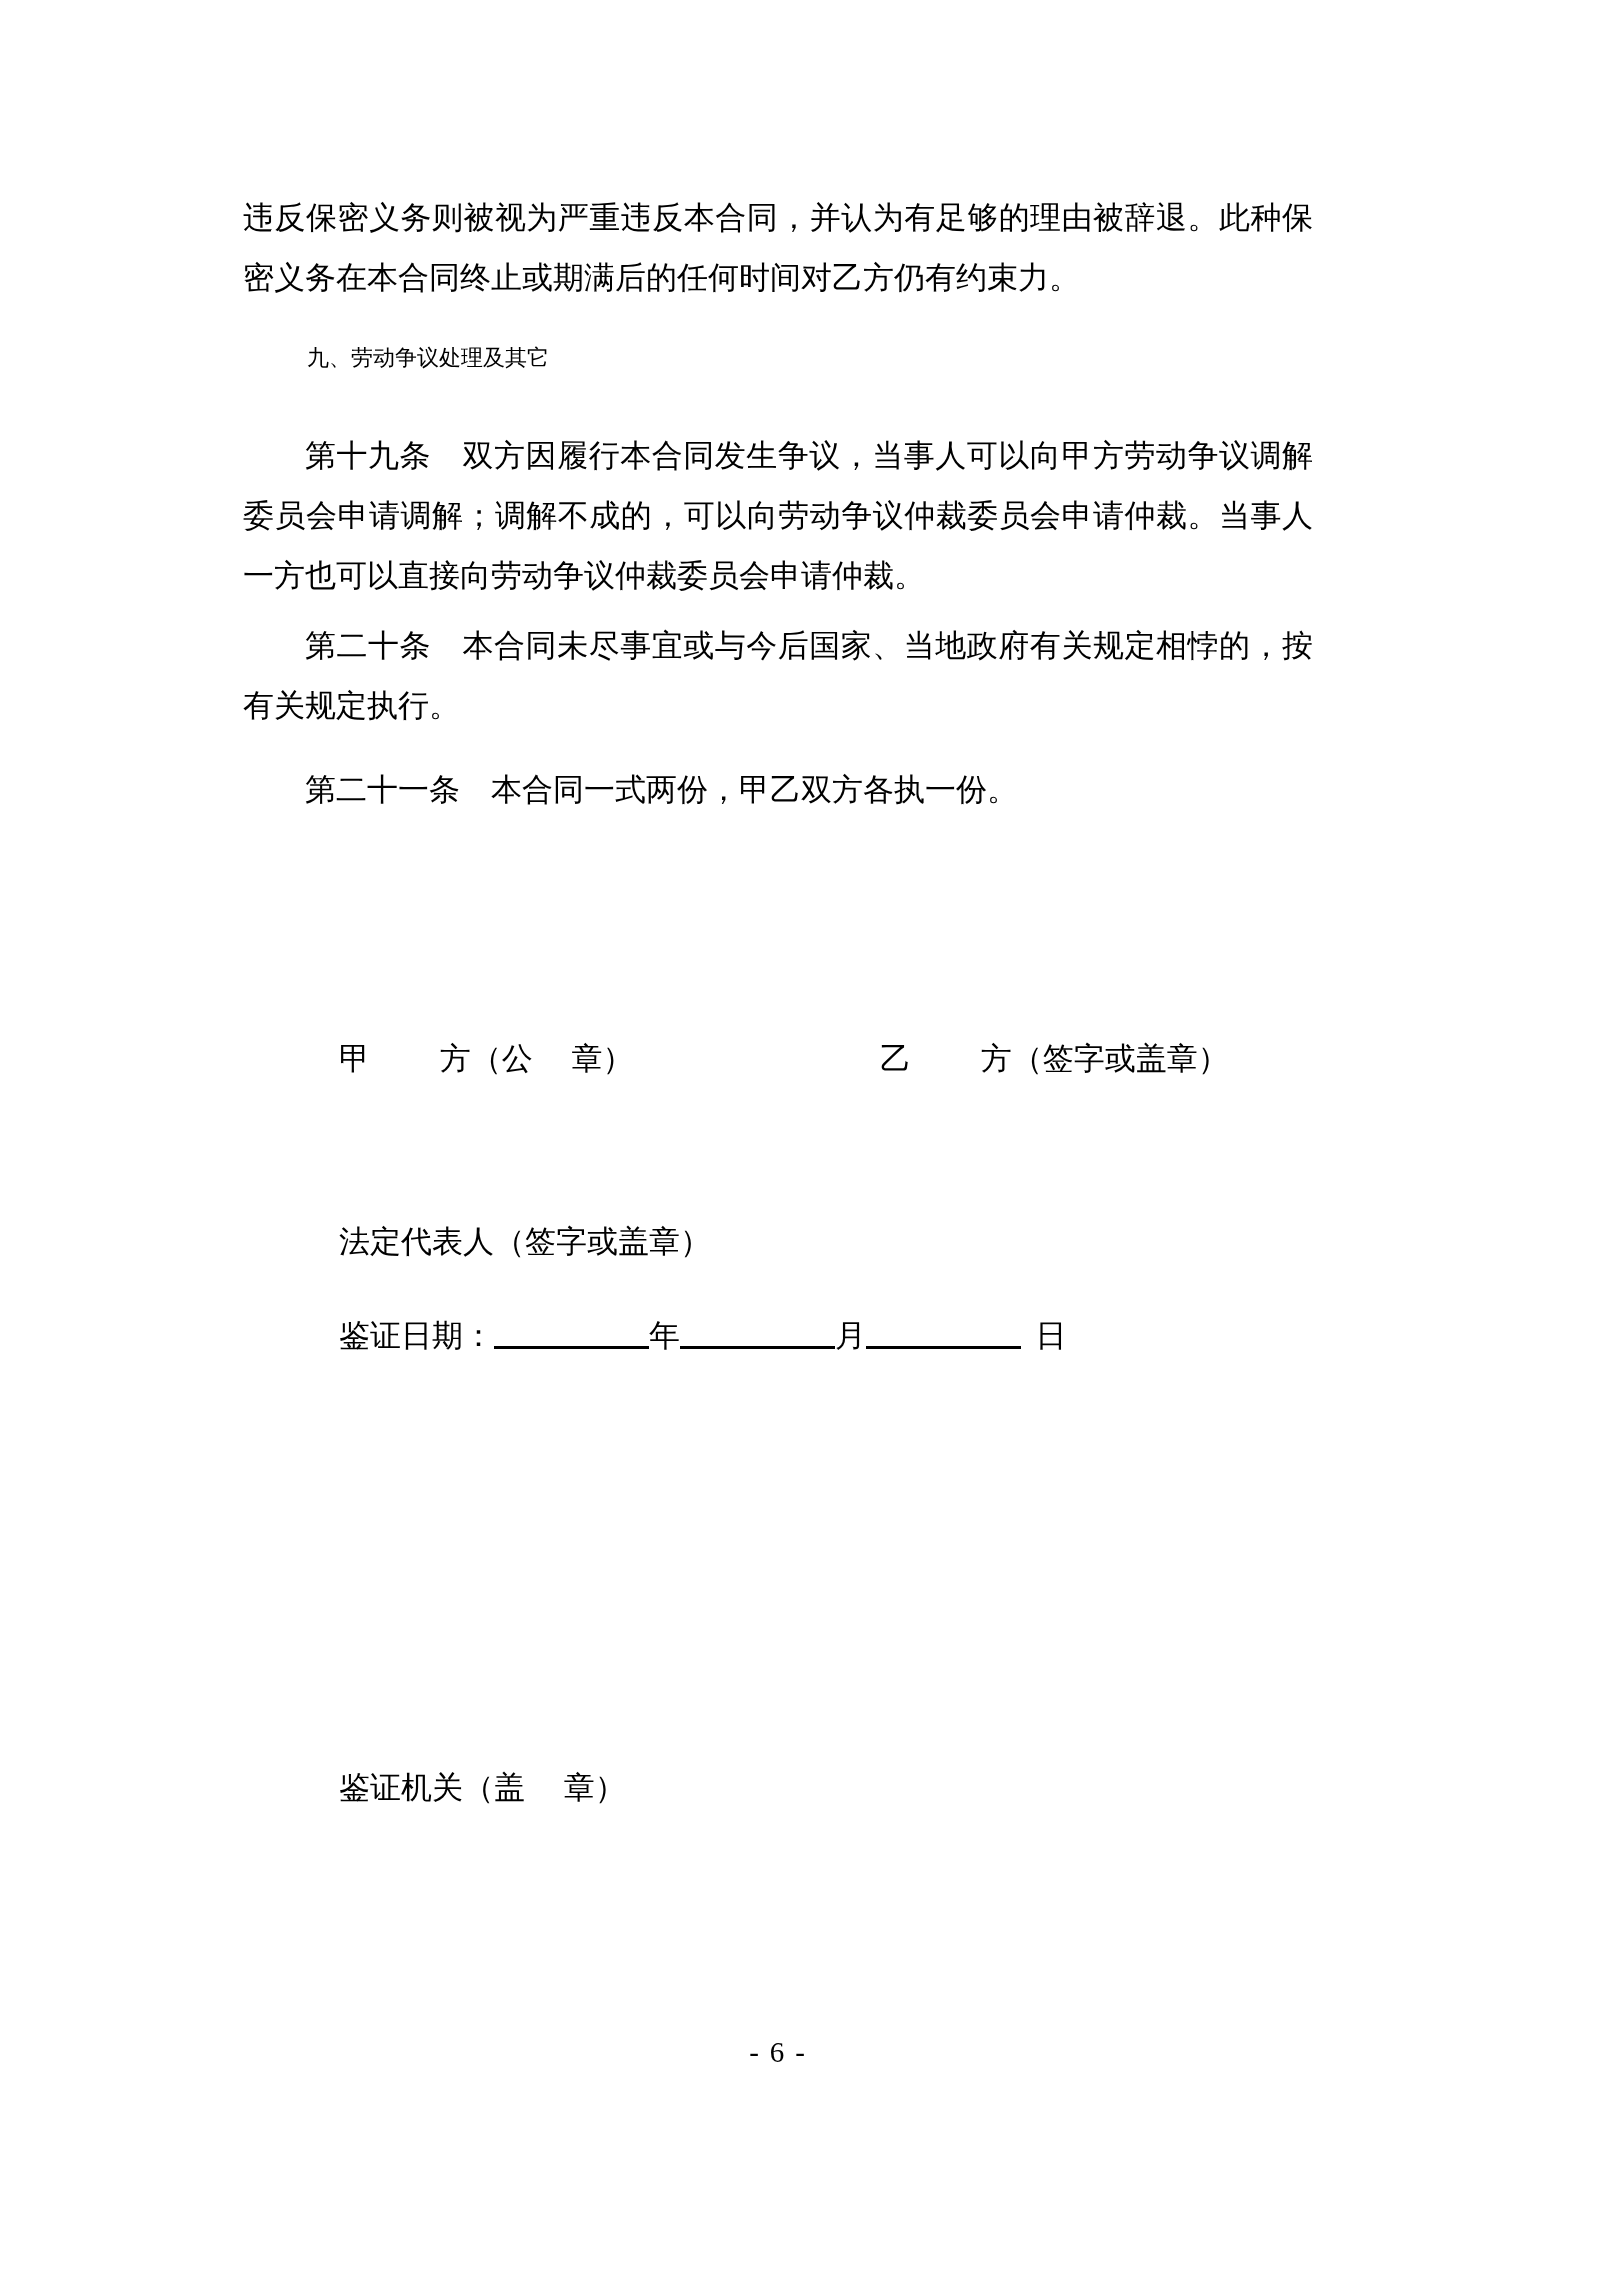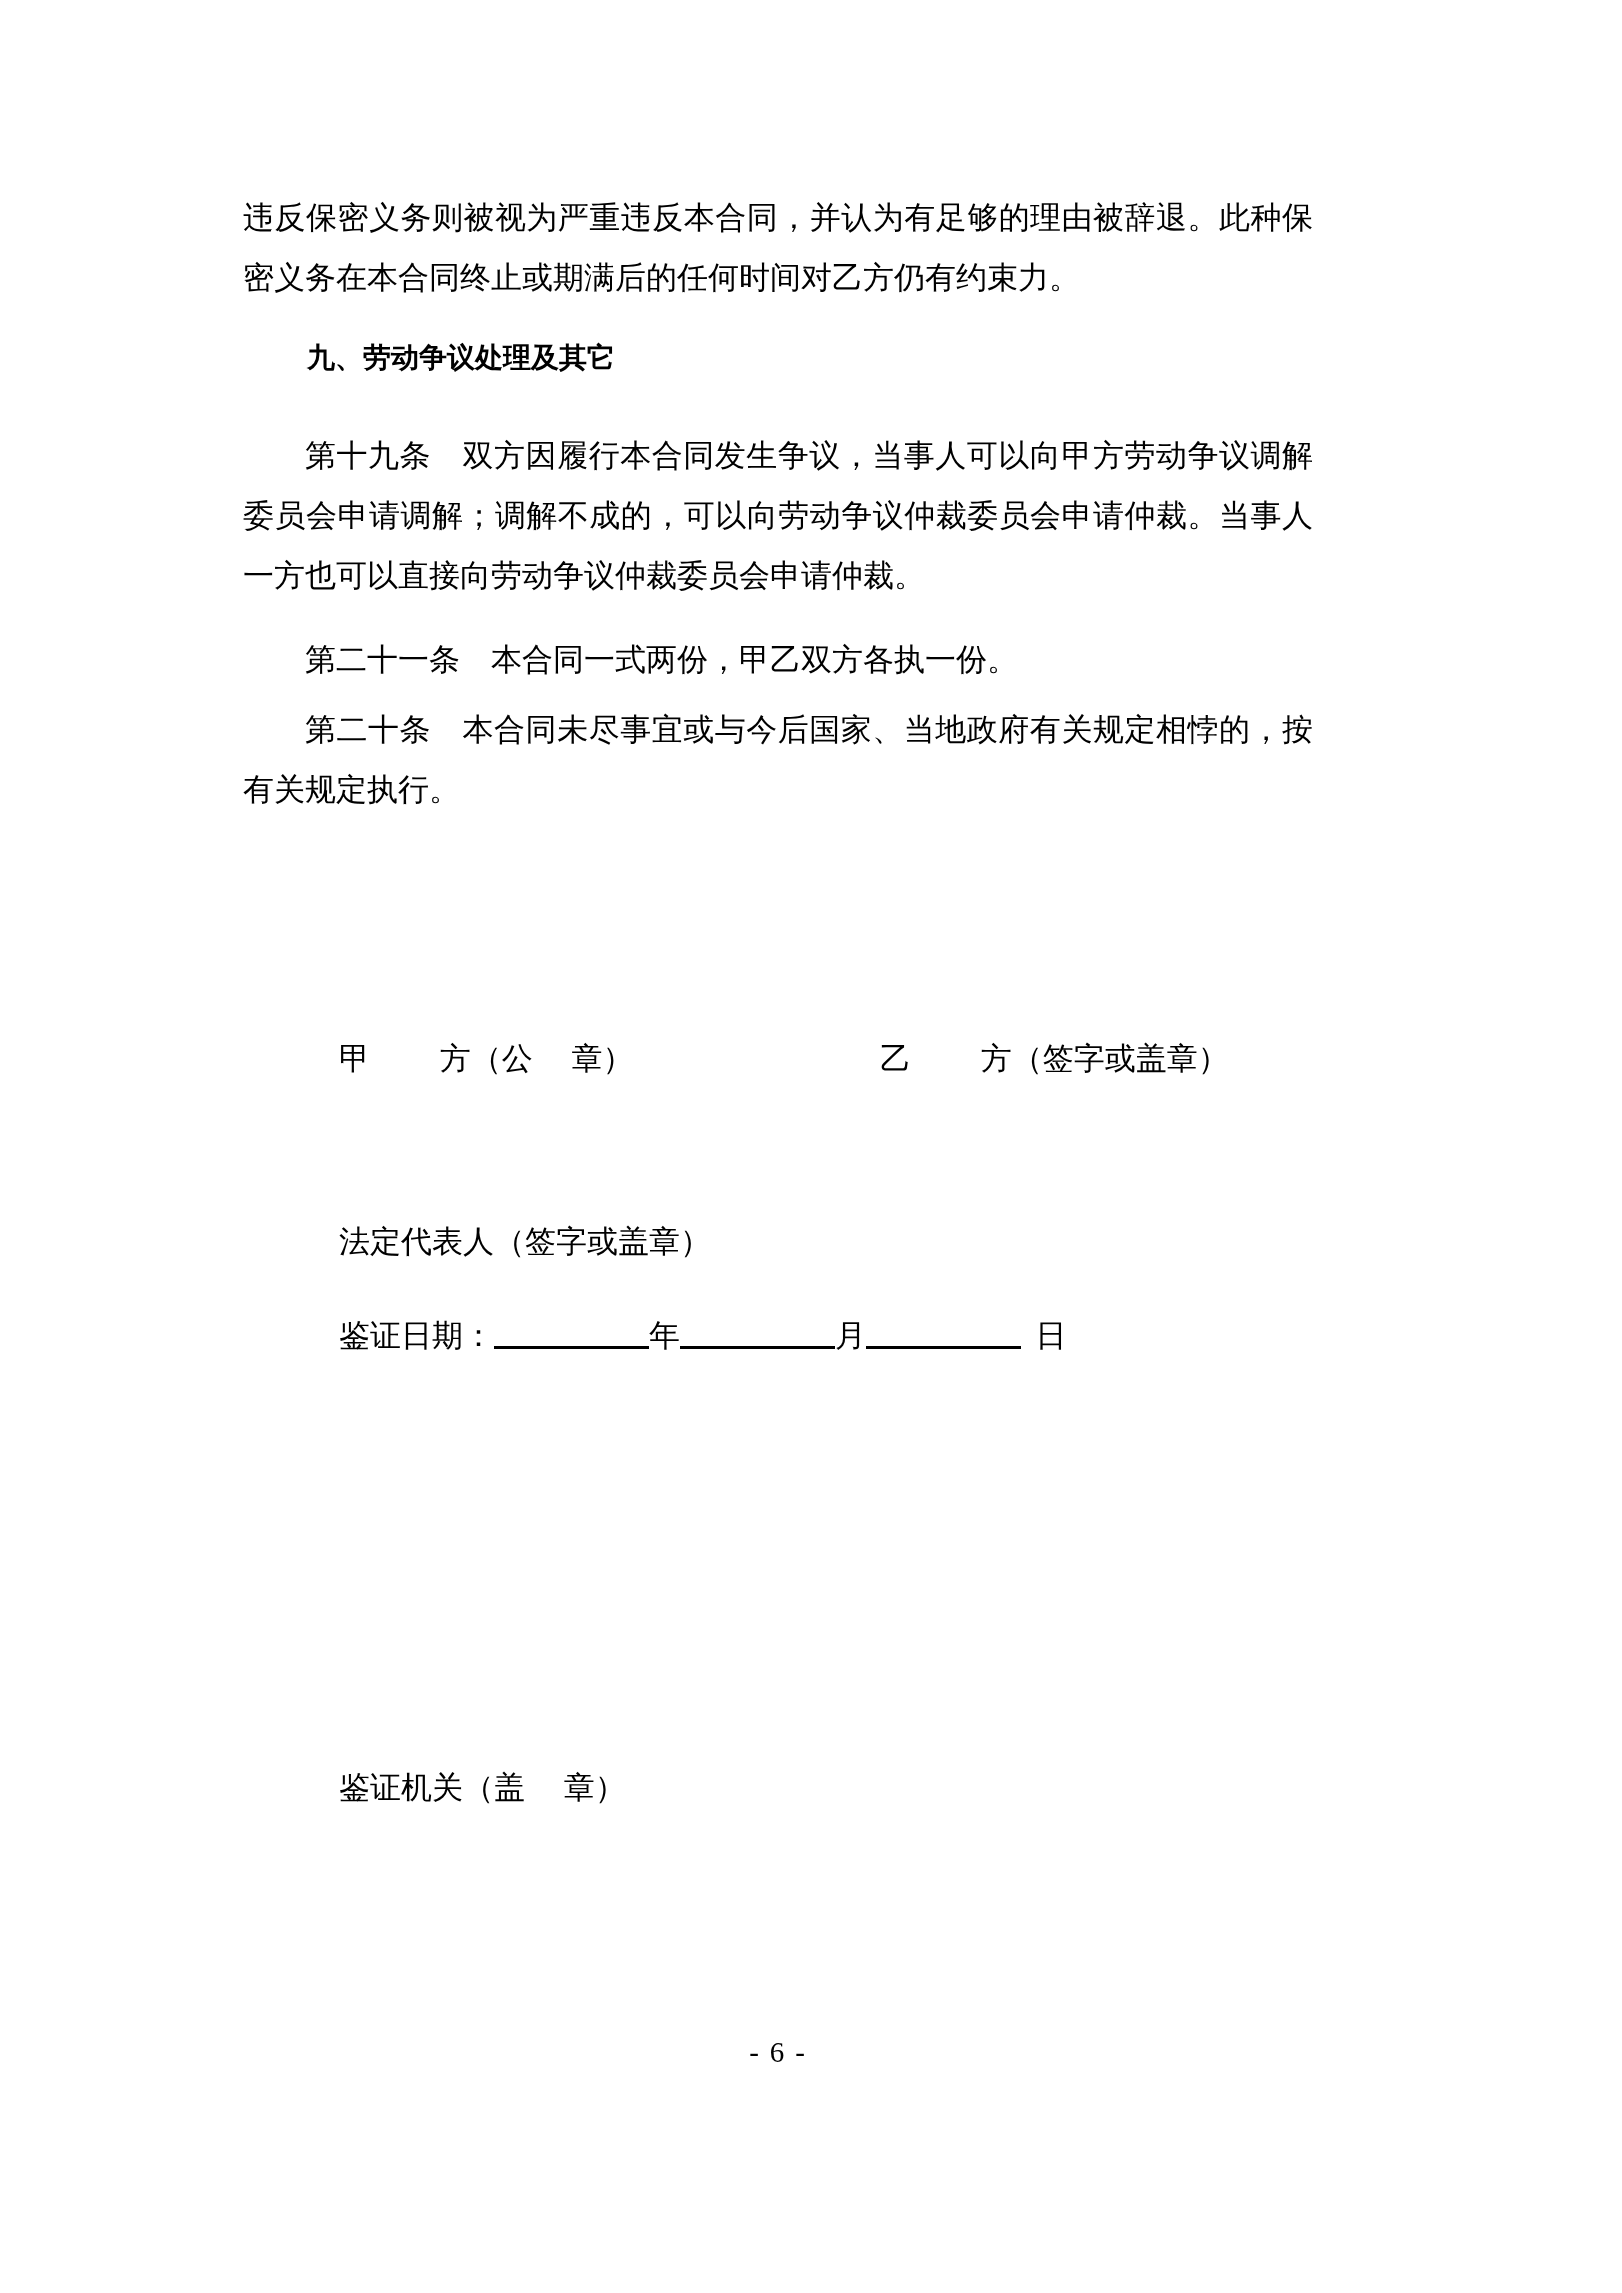--- a/index.html
+++ b/index.html
@@ -20,22 +20,22 @@
     color: #000000;
     overflow: hidden;
   }
   .body-text {
     margin: 0;
     text-align: justify;
   }
   .indent { text-indent: 62px; }
   .section-heading {
     margin: 20px 0 0 0;
-    font-size: 28px;
-    font-weight: bold;
+    font-size: 22px;
+    font-weight: normal;
     line-height: 60px;
     text-indent: 64px;
   }
   .article-19 { margin-top: 38px; }
   .article-20 { margin-top: 10px; }
   .article-21 { margin-top: 23.6px; }
 
   .sig-row {
     margin-top: 209px;
     margin-left: 96px;
@@ -73,23 +73,23 @@
 <body>
 
 <div class="page">
 
   <p class="body-text">违反保密义务则被视为严重违反本合同，并认为有足够的理由被辞退。此种保密义务在本合同终止或期满后的任何时间对乙方仍有约束力。</p>
 
   <h2 class="section-heading">九、劳动争议处理及其它</h2>
 
   <p class="body-text indent article-19">第十九条　双方因履行本合同发生争议，当事人可以向甲方劳动争议调解委员会申请调解；调解不成的，可以向劳动争议仲裁委员会申请仲裁。当事人一方也可以直接向劳动争议仲裁委员会申请仲裁。</p>
 
+  <p class="body-text indent article-20">第二十条　本合同未尽事宜或与今后国家、当地政府有关规定相悖的，按有关规定执行。</p>
+
   <p class="body-text indent article-21">第二十一条　本合同一式两份，甲乙双方各执一份。</p>
-
-  <p class="body-text indent article-20">第二十条　本合同未尽事宜或与今后国家、当地政府有关规定相悖的，按有关规定执行。</p>
 
   <div class="sig-row">
     <span class="sig-left">甲　　 方（公　 章）</span>
     <span class="sig-right">乙　　 方（签字或盖章）</span>
   </div>
 
   <div class="sig-line legal-rep">法定代表人（签字或盖章）</div>
 
 
   <div class="sig-line attest-date">

